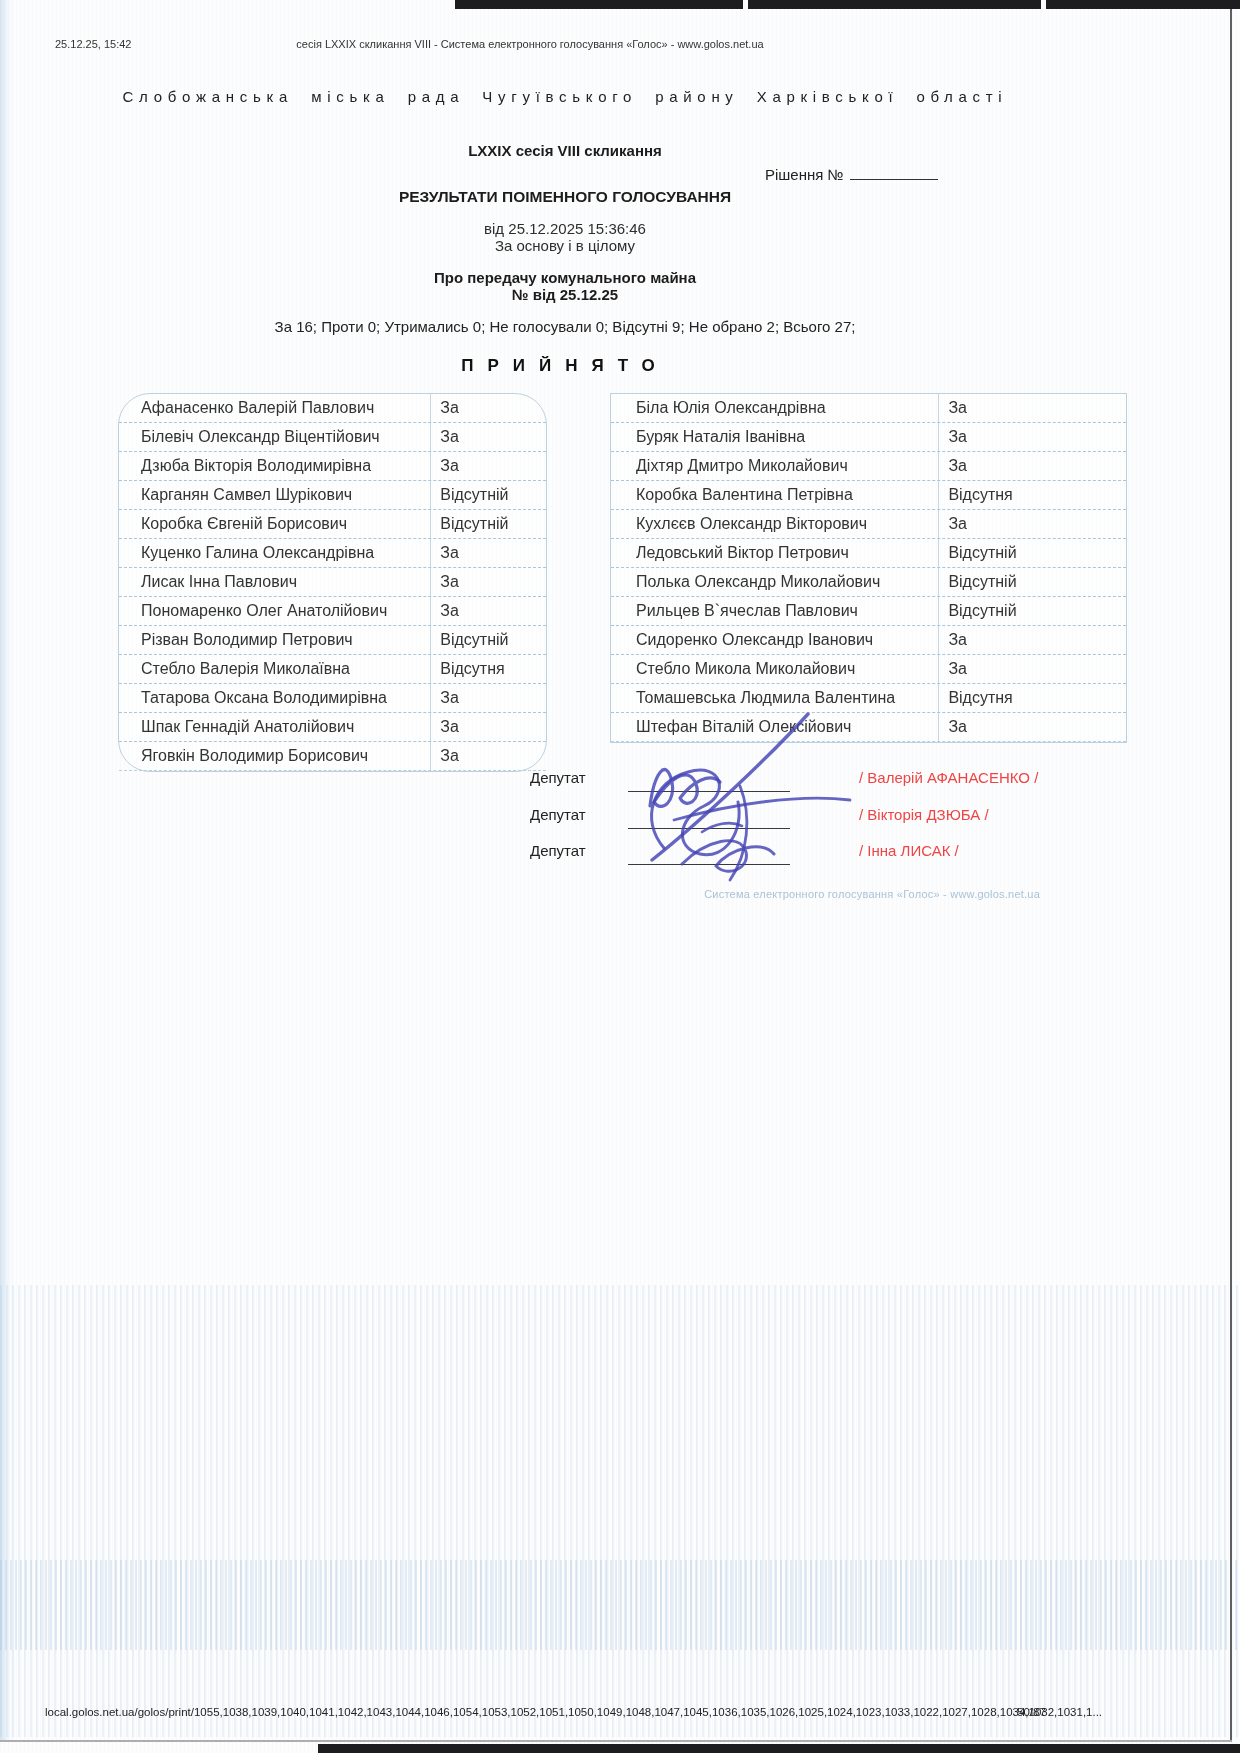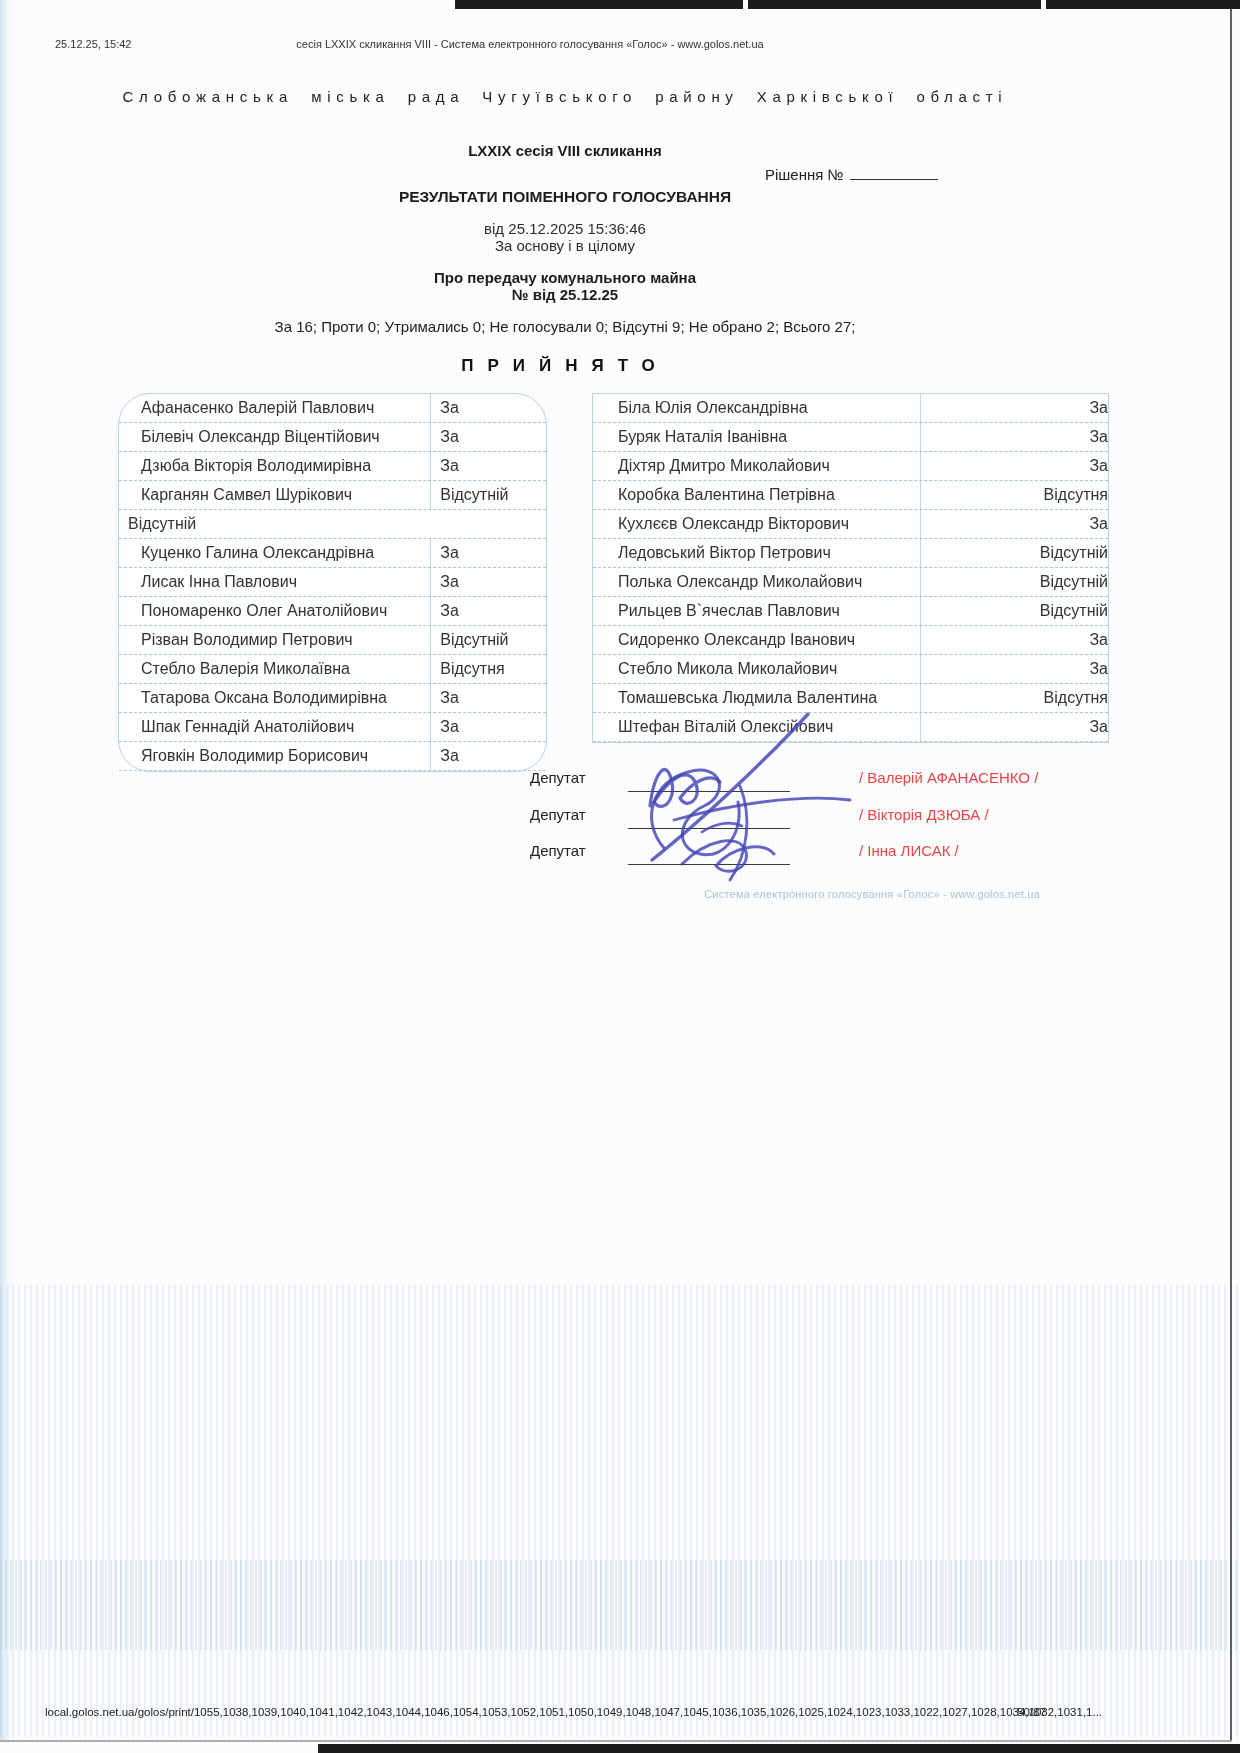--- a/index.html
+++ b/index.html
@@ -38,21 +38,21 @@
   .results-title{top:188px;font-size:15.5px;}
   .dt{top:220px;font-size:15px;}
   .basis{top:237px;font-size:15px;}
   .subject{top:269px;font-size:15px;}
   .subjnum{top:286px;font-size:15px;}
   .summary{top:318px;font-size:15px;color:#222;}
   .accepted{top:356px;font-size:17px;letter-spacing:14px;color:#111;}
 
   .vtable{position:absolute;top:393px;border:1px solid #bcd1e0;background:rgba(255,255,255,.4);}
   .vtable.left{left:118px;width:427px;border-radius:32px;}
-  .vtable.right{left:592px;width:515px;text-align:right;}
+  .vtable.right{left:610px;width:515px;}
   .vrow{display:flex;height:28px;border-bottom:1px dashed #a9c6d8;align-items:center;}
   .vrow:last-child{border-bottom:1px dashed #b7d0e0;}
   .vname{font-size:16px;color:#333;padding-left:22px;flex:1 1 auto;align-self:stretch;display:flex;align-items:center;border-right:1px solid #c2d6e4;overflow:hidden;white-space:nowrap;}
   .vtable.left .vname{flex-basis:290px;}
   .vtable.right .vname{flex-basis:303px;padding-left:25px;}
   .vvote{font-size:16px;color:#333;padding-left:9px;}
   .vtable.left .vvote{width:106px;}
   .vtable.right .vvote{width:178px;}
 
   .sig-row{position:absolute;left:0;width:100%;height:34px;}
@@ -118,20 +118,21 @@
         <div class="vname">Дзюба Вікторія Володимирівна</div>
         <div class="vvote">За</div>
       </div>
 
       <div class="vrow s3">
         <div class="vname">Карганян Самвел Шурікович</div>
         <div class="vvote">Відсутній</div>
       </div>
 
       <div class="vrow s4">
+        <div class="vname">Коробка Євгеній Борисович</div>
         <div class="vvote">Відсутній</div>
       </div>
 
       <div class="vrow s5">
         <div class="vname">Куценко Галина Олександрівна</div>
         <div class="vvote">За</div>
       </div>
 
       <div class="vrow s6">
         <div class="vname">Лисак Інна Павлович</div>

